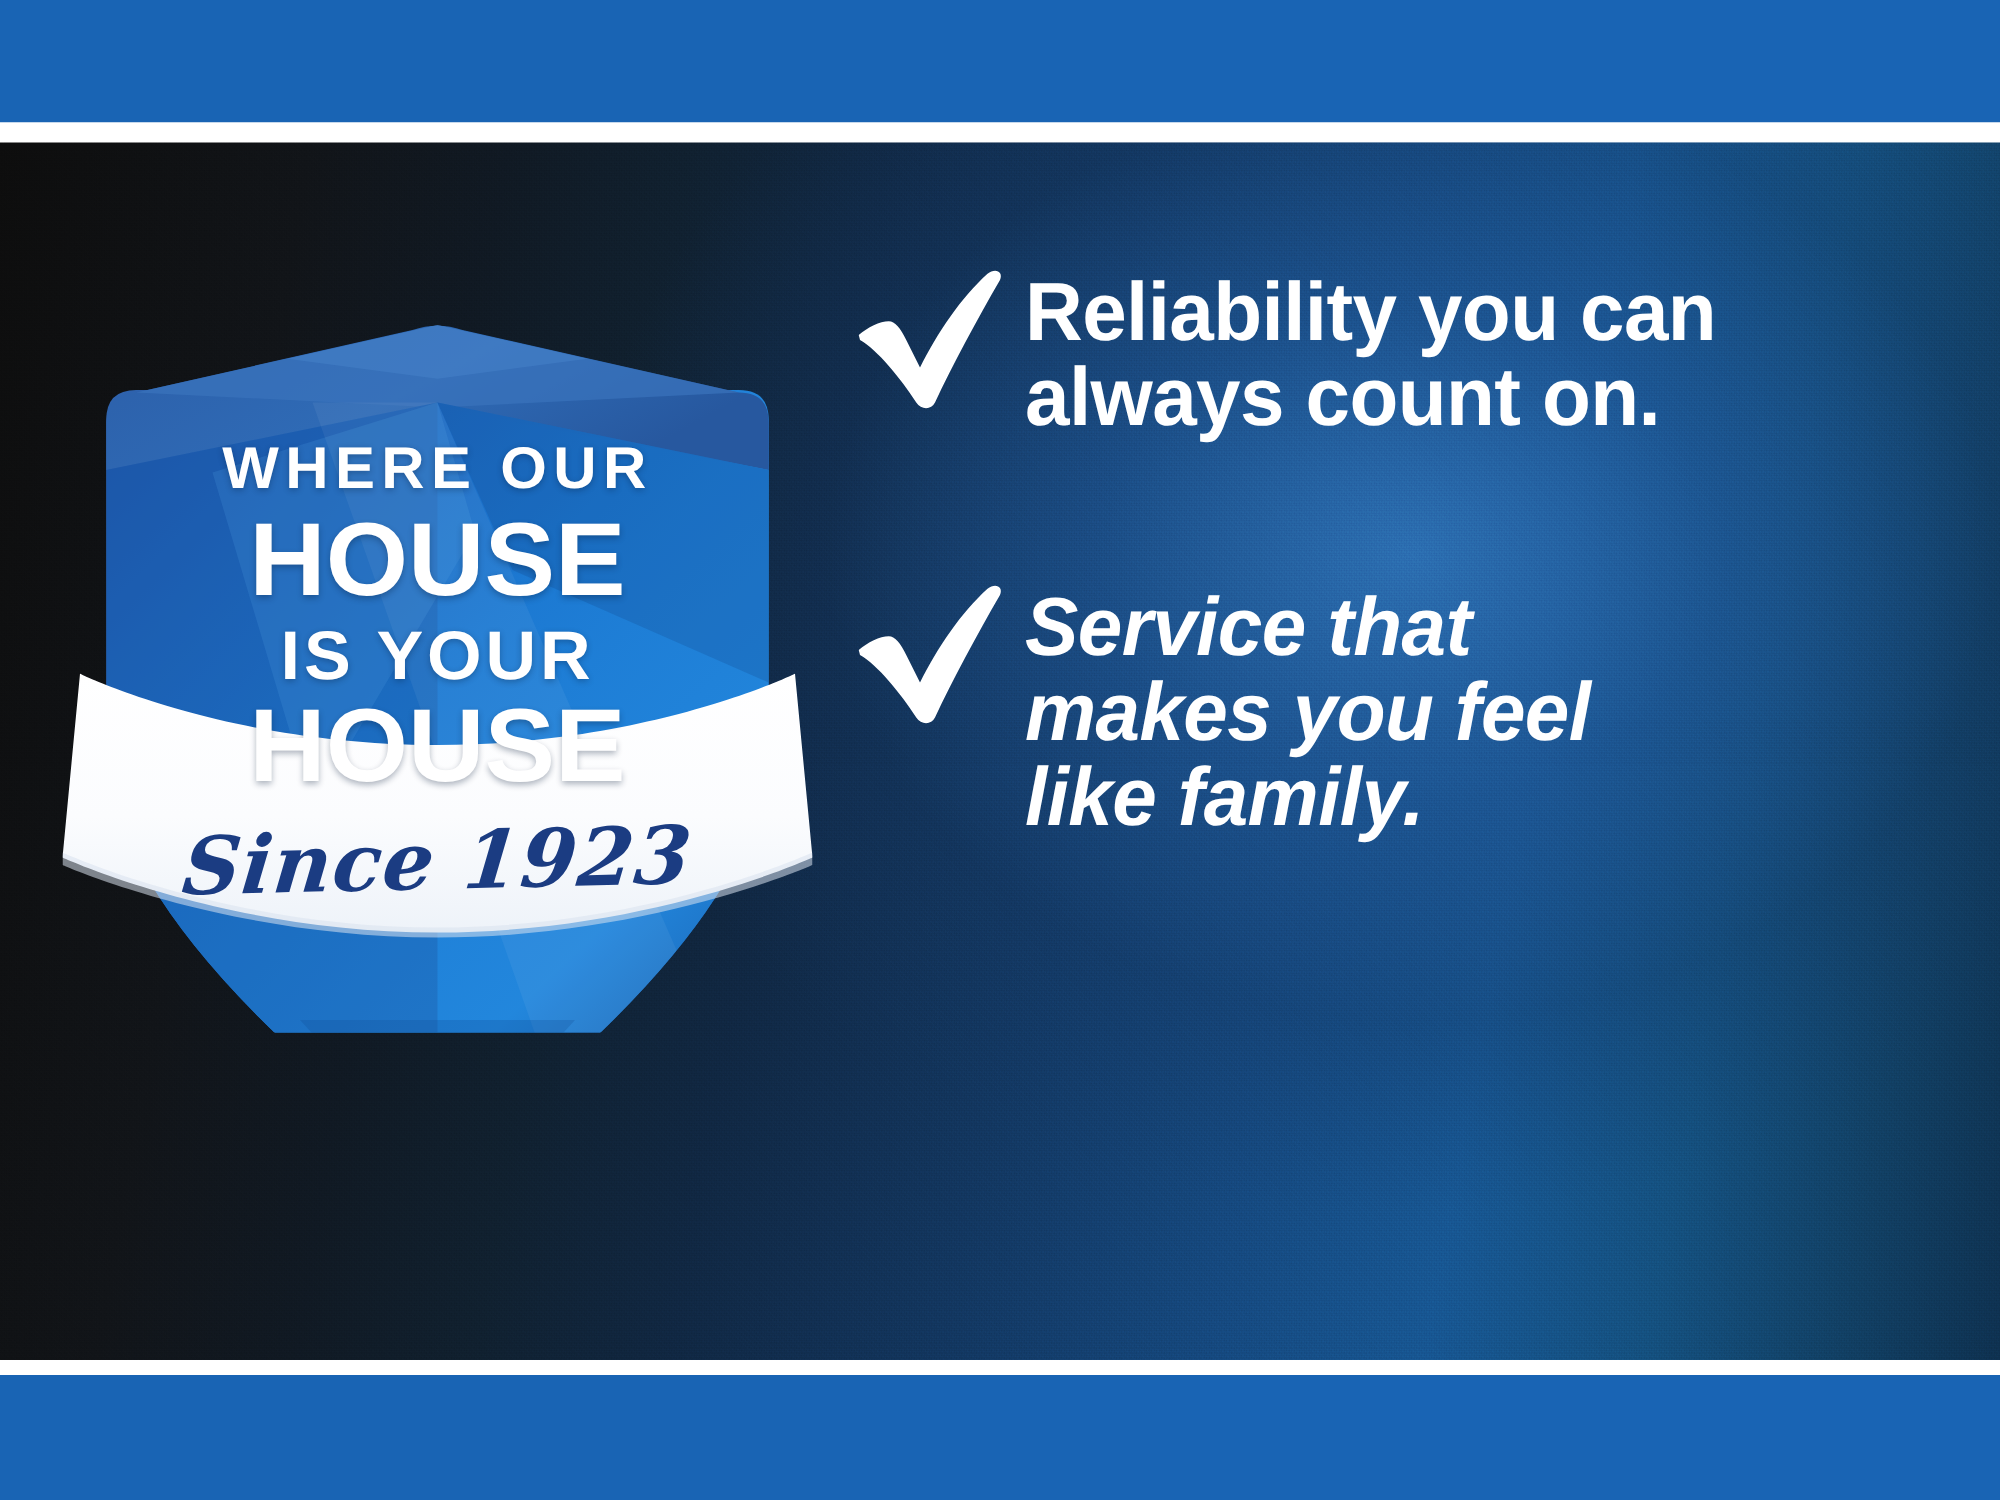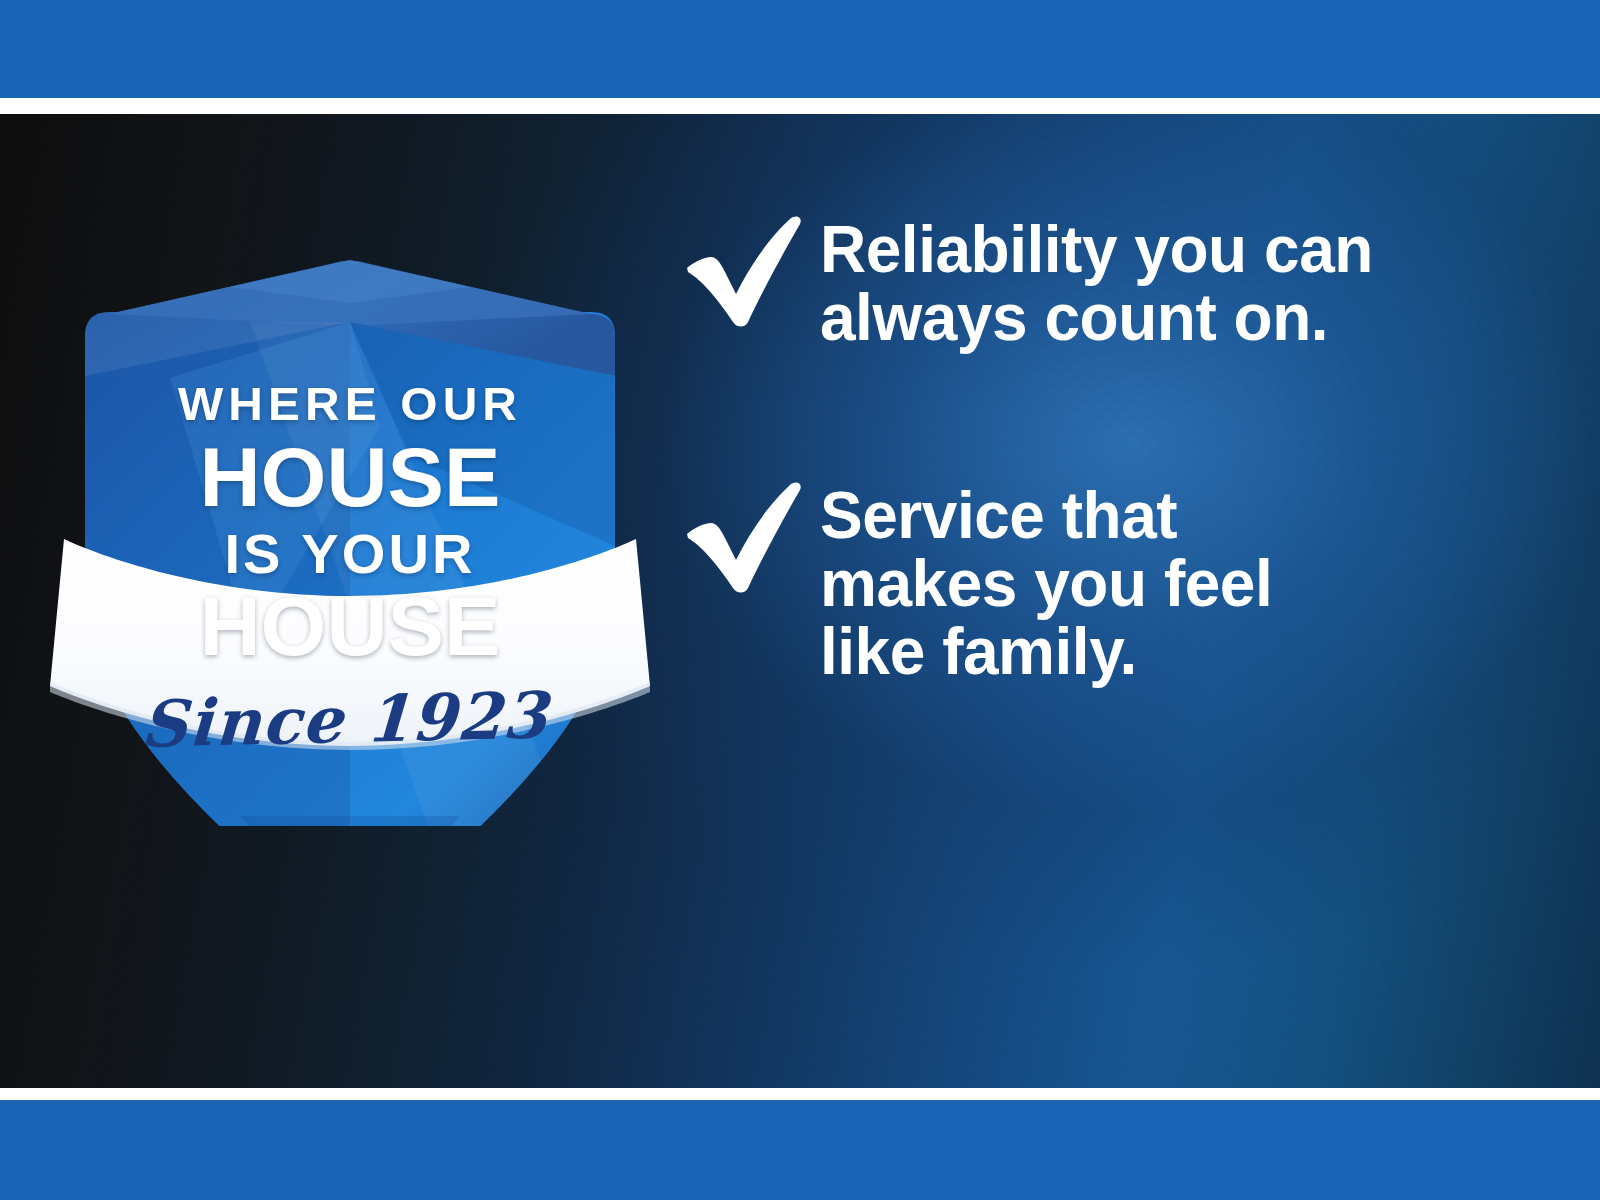--- a/index.html
+++ b/index.html
@@ -95,21 +95,21 @@
     top: 126px;
     width: 600px;
     height: 700px;
   }
   .emblem svg { display: block; width: 600px; height: 700px; }
 
   
   .shield-text {
     position: absolute;
     left: 50px;
-    top: 142px;
+    top: 112px;
     width: 600px;
     height: 700px;
     pointer-events: none;
   }
   .sline {
     position: absolute;
     width: 600px;
     text-align: center;
     color: #ffffff;
     font-family: "Liberation Sans", sans-serif;
@@ -147,21 +147,21 @@
     width: 860px;
     height: 686px;
   }
   .benefit {
     position: absolute;
     left: 0;
     display: flex;
     align-items: flex-start;
   }
   .benefit-1 { top: 96px; }
-  .benefit-2 { top: 362px; }
+  .benefit-2 { top: 348px; font-style: italic; }
   .benefit-3 { top: 668px; }
 
   .check-icon {
     flex: 0 0 auto;
     width: 134px;
     height: 118px;
     margin-right: 14px;
   }
   .check-icon svg { display: block; width: 134px; height: 118px; }
 

